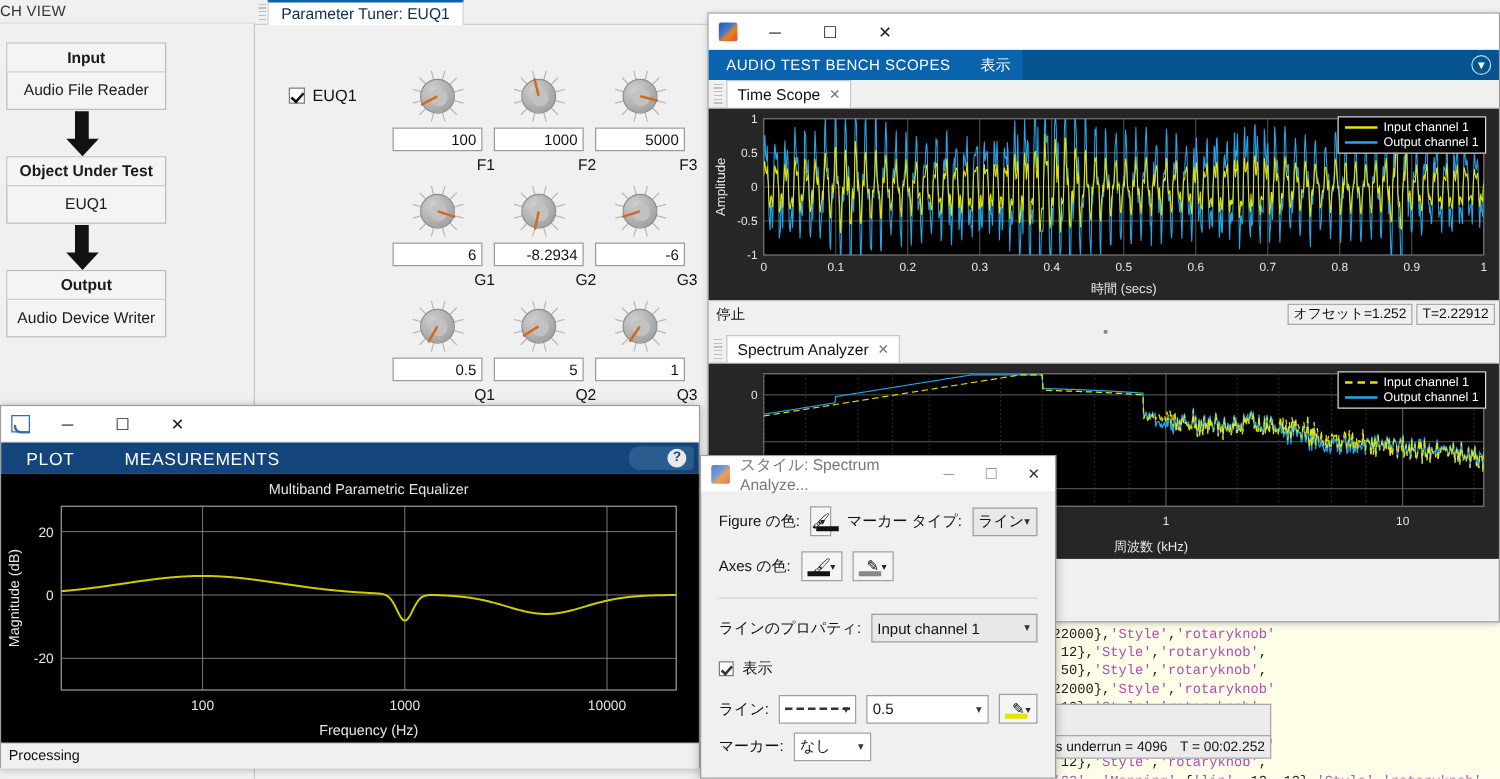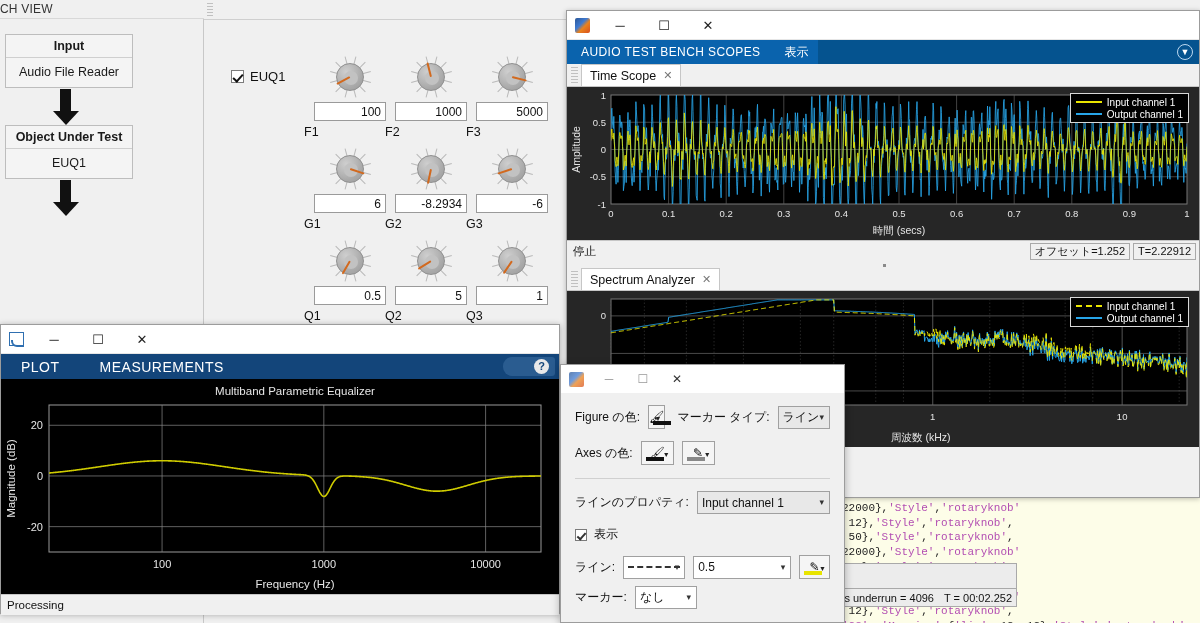--- a/index.html
+++ b/index.html
@@ -84,21 +84,21 @@
   }
   .knob .ptr {
     position:absolute; left:50%; top:50%; width:2px; height:15px; margin-left:-1px; margin-top:-15px;
     background:#d2691e; transform-origin:50% 100%; border-radius:1px;
   }
   .pfield {
     width:72px; height:19px; background:#fff; border:1px solid #9a9a9a;
     text-align:right; padding:0 4px; line-height:17px; font-size:12px; color:#111;
     margin:8px auto 0; display:block; font-family:"Liberation Sans", sans-serif;
   }
-  .plabel { text-align:left; font-size:12.5px; color:#111; margin-top:4px; }
+  .plabel { text-align:right; font-size:12.5px; color:#111; margin-top:4px; }
 
   
   .scopes-win {
     position:absolute; left:566px; top:10px; width:634px; height:488px;
     background:#f0f0f0; border:1px solid #9c9c9c; box-shadow:0 1px 5px rgba(0,0,0,.25);
   }
   .win-title {
     height:29px; background:#fff; display:flex; align-items:center; padding-left:8px;
     border-bottom:1px solid #e6e6e6;
   }
@@ -262,25 +262,30 @@
       <div class="head" style="top:22px;"></div>
     </div>
     <div class="blk" style="top:106px;">
       <div class="blk-head">Object Under Test</div>
       <div class="blk-body">EUQ1</div>
     </div>
     <div class="arrow" style="top:161px; height:36px;">
       <div class="shaft" style="height:23px;"></div>
       <div class="head" style="top:22px;"></div>
     </div>
+    <div class="blk" style="top:197px;">
+      <div class="blk-head">Output</div>
+      <div class="blk-body">Audio Device Writer</div>
+    </div>
   </div>
 
   <div class="tuner-doc">
     <div class="tuner-tabstrip">
       <div class="tuner-grip"></div>
+      <div class="tuner-tab">Parameter Tuner: EUQ1</div>
     </div>
     <div class="tuner-body">
       <div class="chk-row">
         <div class="chkbox"></div>
         <div class="chk-label">EUQ1</div>
       </div>
 
       <div class="knob-col" style="left:100px; top:40px;">
         <div class="knob">
           <div class="ticks">
@@ -675,20 +680,21 @@
         </svg>
     </div>
     <div class="statusbar">
       <span>Processing</span>
     </div>
   </div>
 
   <div class="style-win">
     <div class="style-title">
       <div class="ml-logo" style="opacity:.75"></div>
+      <div class="style-title-text">スタイル: Spectrum Analyze...</div>
       <div class="sw-btn">─</div>
       <div class="sw-btn">☐</div>
       <div class="sw-btn act">✕</div>
     </div>
 
     <div class="srow">
       <span class="slabel">Figure の色:</span>
       <span class="colorbtn">
         <span class="glyph">🖌</span>
         <span class="bar"></span>

